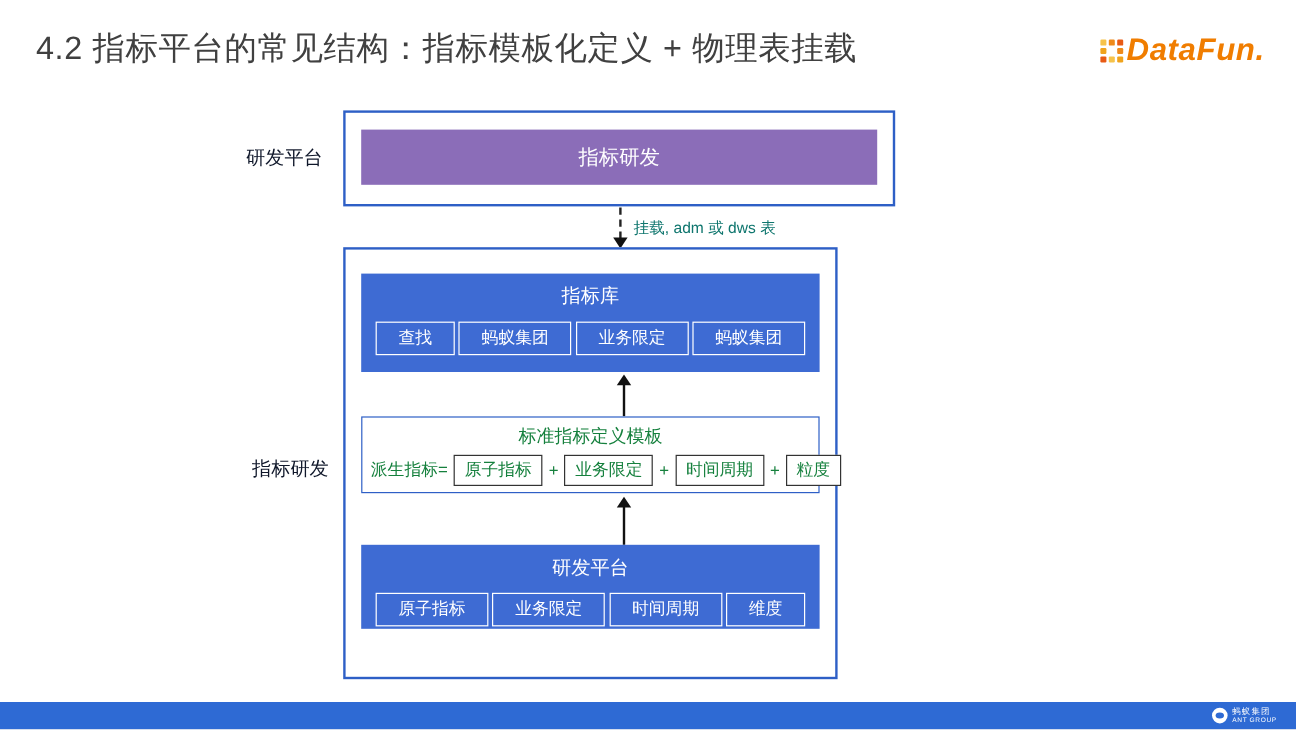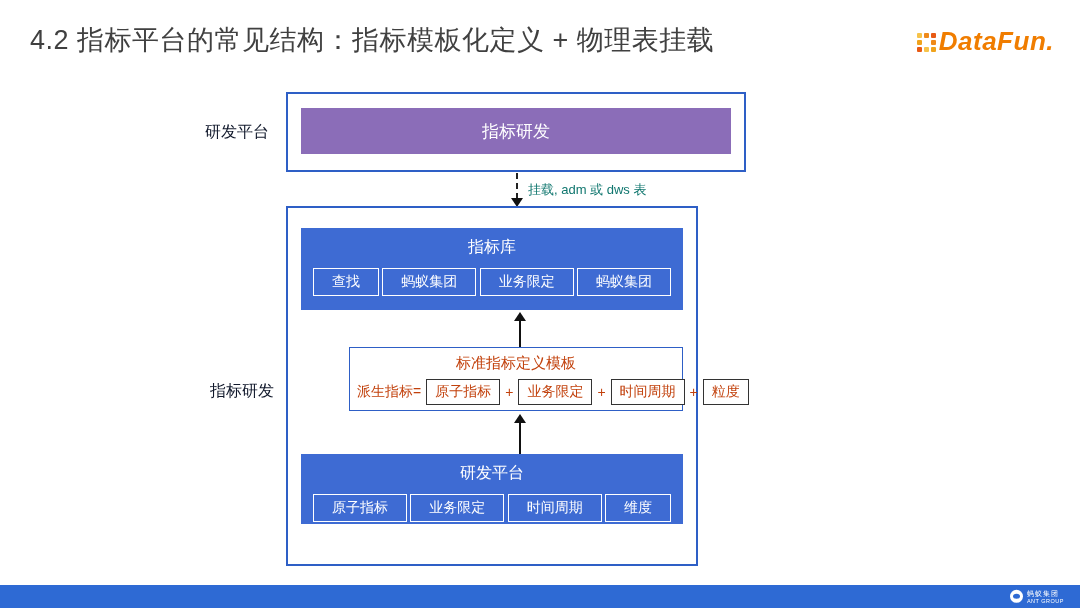--- a/index.html
+++ b/index.html
@@ -44,21 +44,21 @@
   .panel-lexicon{top:246px;height:70px;}
   .panel-title{font-size:16px;text-align:center;margin-top:9px;}
   .pill-row{display:flex;justify-content:space-between;padding:0 12px;margin-top:10px;}
   .pill{
     border:1.5px solid #fff;color:#fff;font-size:14px;
     padding:4px 18px;white-space:nowrap;
   }
   
   .white-panel{
     position:absolute;left:13px;right:13px;top:139px;height:64px;
-    border:1.5px solid #2e5fc6;background:#fff;box-sizing:border-box;color:#c2410c;margin-left:48px;
+    border:1.5px solid #2e5fc6;background:#fff;box-sizing:border-box;color:#15803d;
   }
   .wp-title{font-size:15px;text-align:center;margin-top:6px;font-weight:400;}
   .formula{display:flex;align-items:center;gap:5px;padding:0 7px;margin-top:6px;text-align:center;}
   .formula .prefix{font-size:14px;white-space:nowrap;}
   .chip{border:1px solid #333;padding:3px 8px;font-size:14px;white-space:nowrap;background:#fff;}
   .plus{font-size:14px;}
   
   .v-line{position:absolute;width:0;border-left:2px solid #111;}
   .v-dash{position:absolute;width:0;border-left:2px dashed #222;}
   .head-up{position:absolute;width:0;height:0;border-left:6px solid transparent;border-right:6px solid transparent;border-bottom:9px solid #111;}

